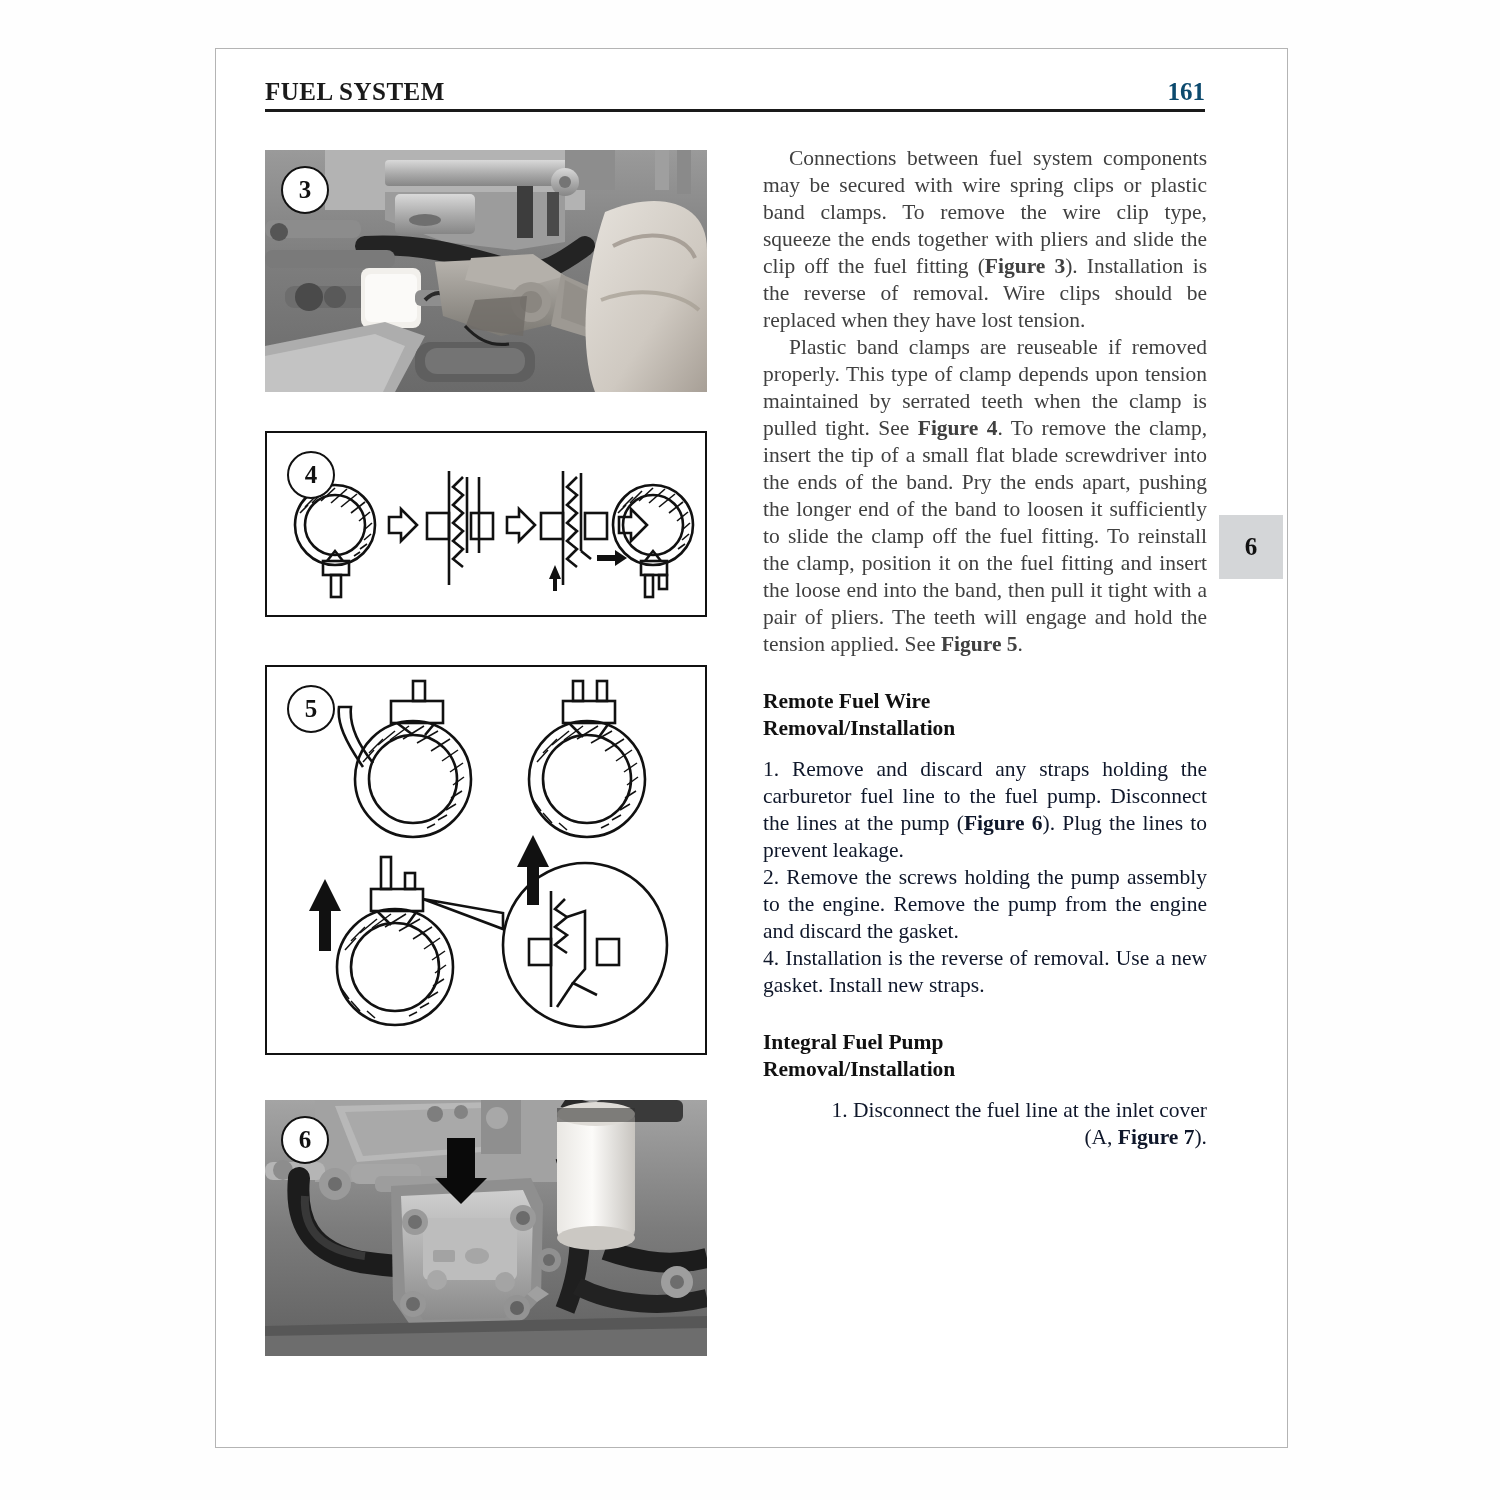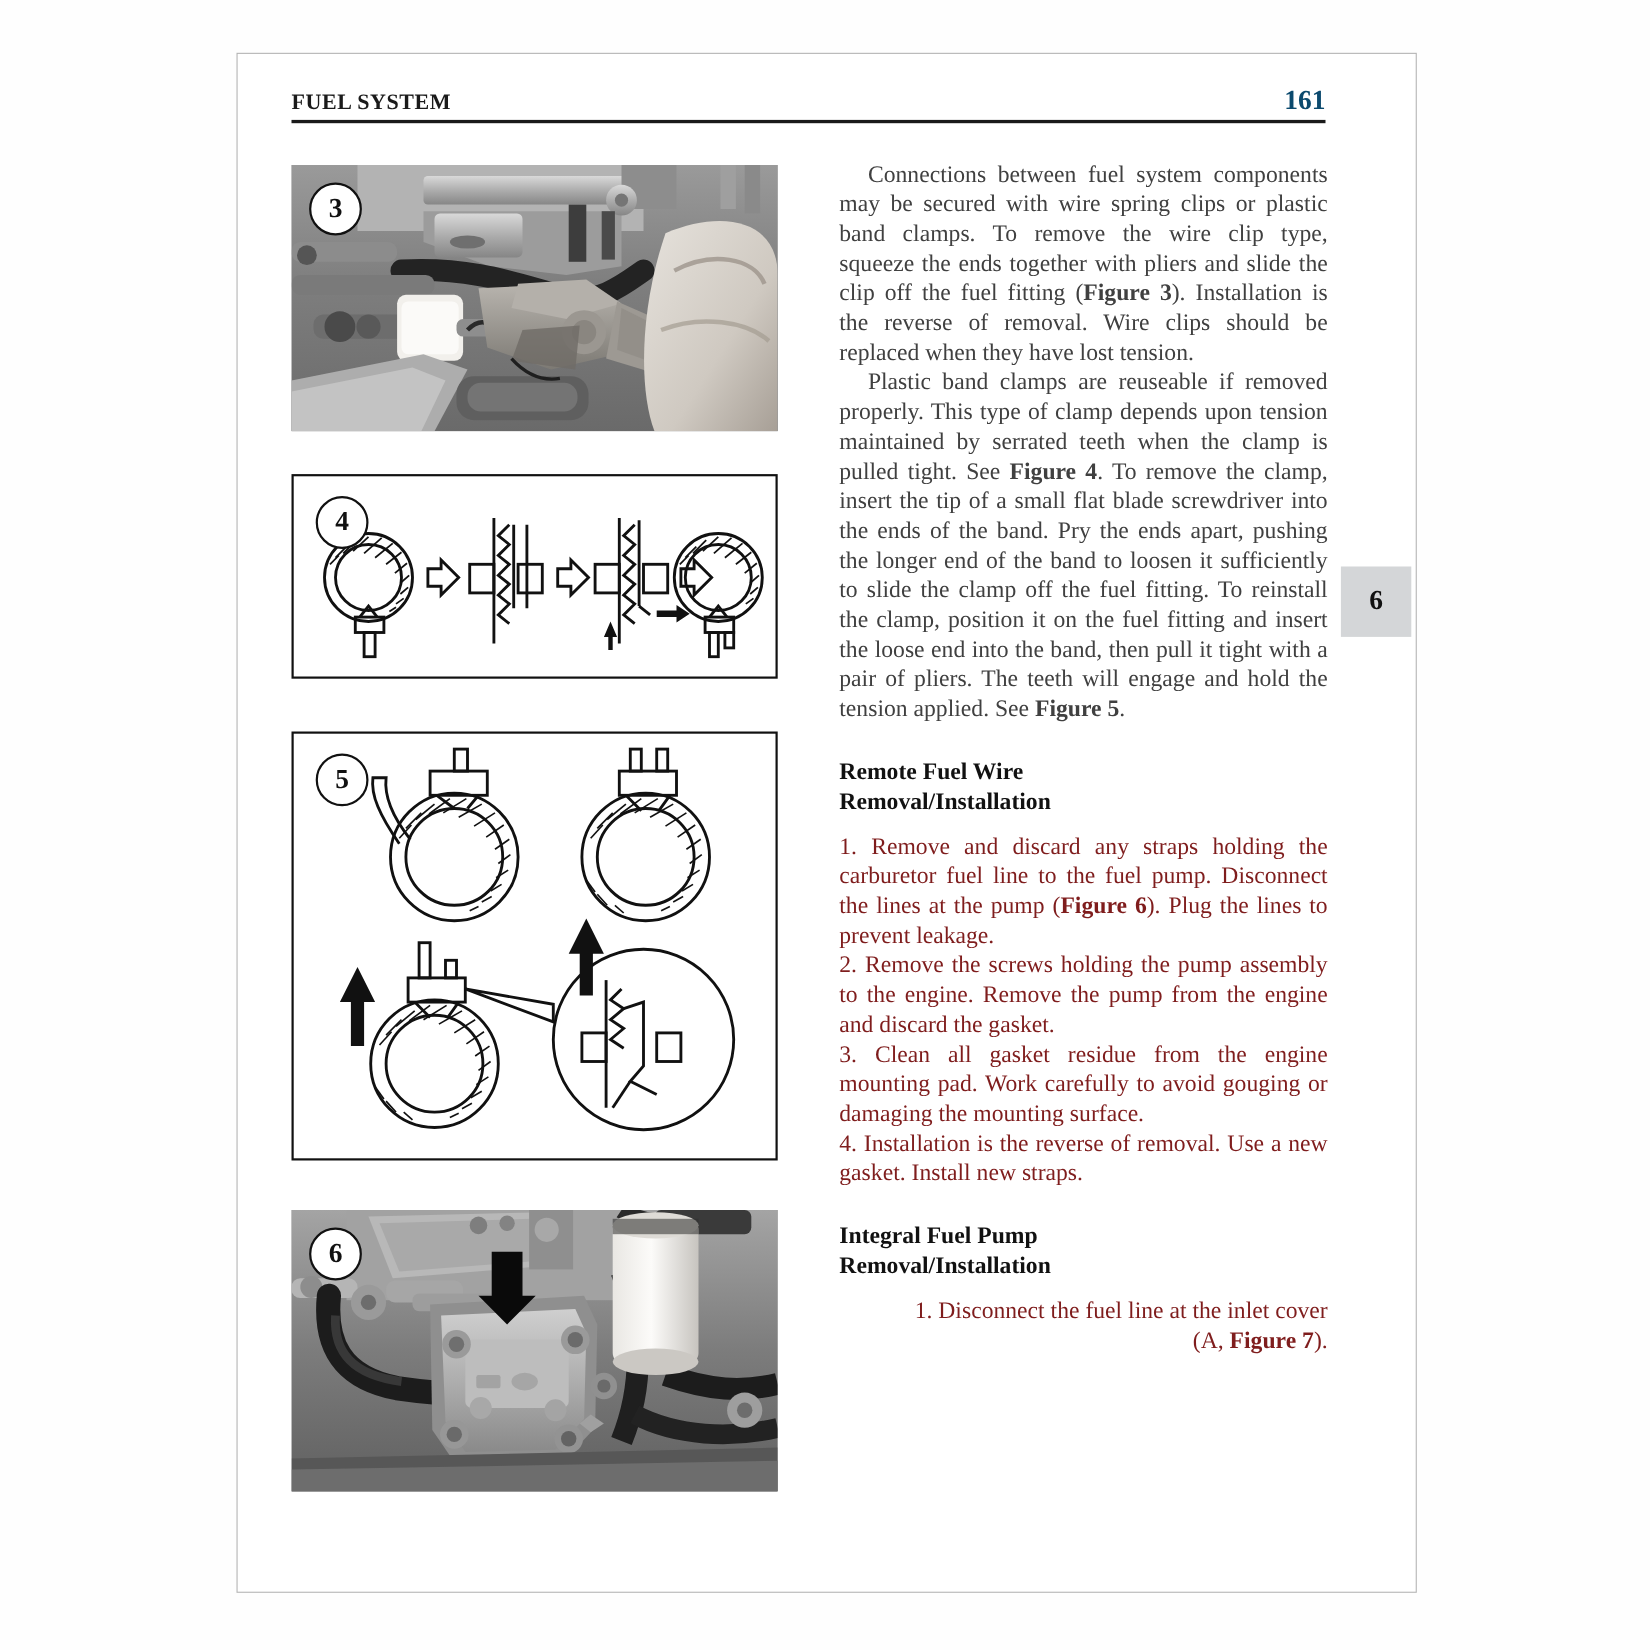--- a/index.html
+++ b/index.html
@@ -44,21 +44,21 @@
   }
   #page-header .hdr-row {
     display: flex;
     align-items: baseline;
     justify-content: space-between;
     height: 30px;
   }
   .hdr-title {
     font-family: "Liberation Serif", serif;
     font-weight: bold;
-    font-size: 20px;
+    font-size: 25px;
     letter-spacing: 0.5px;
     color: #1a1a1a;
   }
   .hdr-page {
     font-family: "Liberation Serif", serif;
     font-weight: bold;
     font-size: 25px;
     color: #0c4a6e;
   }
   #header-rule {
@@ -154,21 +154,21 @@
     text-align: justify;
     text-justify: inter-word;
     margin: 0;
     text-indent: 26px;
     hyphens: none;
   }
 
   .step-par {
     font-family: "Liberation Serif", serif;
     font-size: 21.5px;
-    color: #7f1d1d;
+    color: #0f172a;
     line-height: 27px;
     text-align: justify;
     margin: 0;
     text-indent: 0;
   }
   .step-par.last-line-left { text-align: right; margin-left: 40px; }
 
   .b { font-weight: bold; }
 
   .gap-sm { height: 10px; }
@@ -549,21 +549,20 @@
     <div class="gap-lg"></div>
 
     <h3 class="sec-heading tight">Remote Fuel Wire</h3>
     <h3 class="sec-heading">Removal/Installation</h3>
 
     <div class="gap-sm"></div>
 
     <p class="step-par"><span>1. Remove and discard any straps holding the carburetor fuel line to the fuel pump. Disconnect the lines at the pump (</span><span class="b">Figure 6</span><span>). Plug the lines to prevent leakage.</span></p>
 
     <p class="step-par">2. Remove the screws holding the pump assembly to the engine. Remove the pump from the engine and discard the gasket.</p>
-    <p class="step-par">3. Clean all gasket residue from the engine mounting pad. Work carefully to avoid gouging or damaging the mounting surface.</p>
     <p class="step-par">4. Installation is the reverse of removal. Use a new gasket. Install new straps.</p>
 
     <div class="gap-lg"></div>
 
     <h3 class="sec-heading tight">Integral Fuel Pump</h3>
     <h3 class="sec-heading">Removal/Installation</h3>
 
     <div class="gap-sm"></div>
 
     <p class="step-par last-line-left"><span>1. Disconnect the fuel line at the inlet cover (A, </span><span class="b">Figure 7</span><span>).</span></p>

